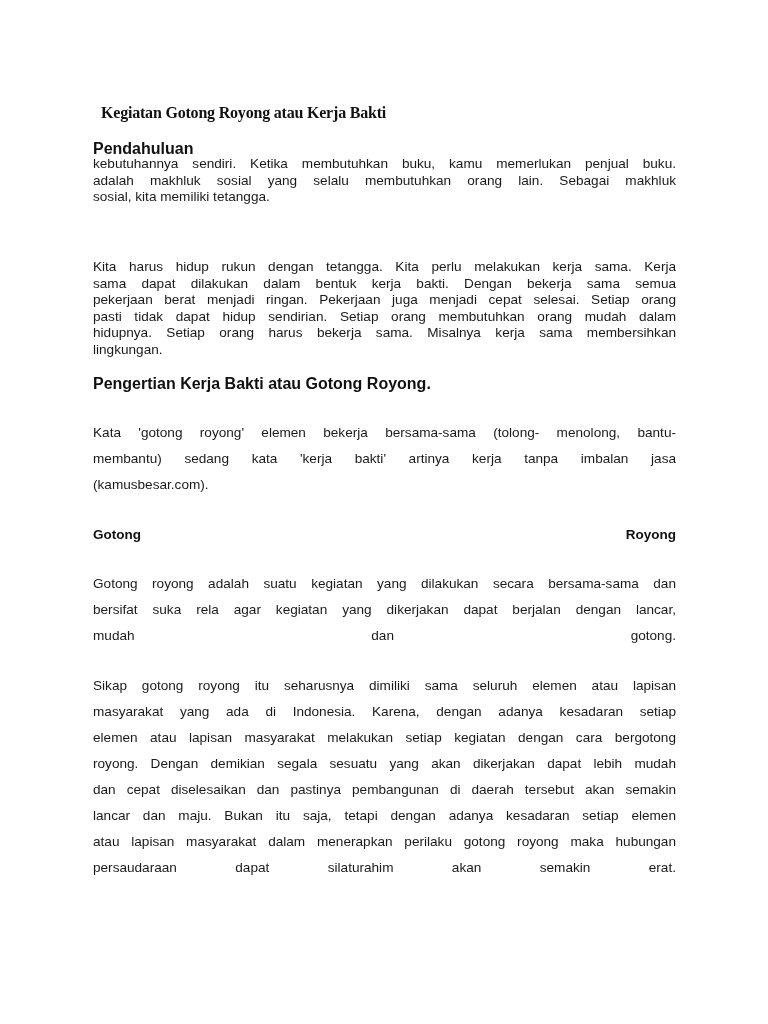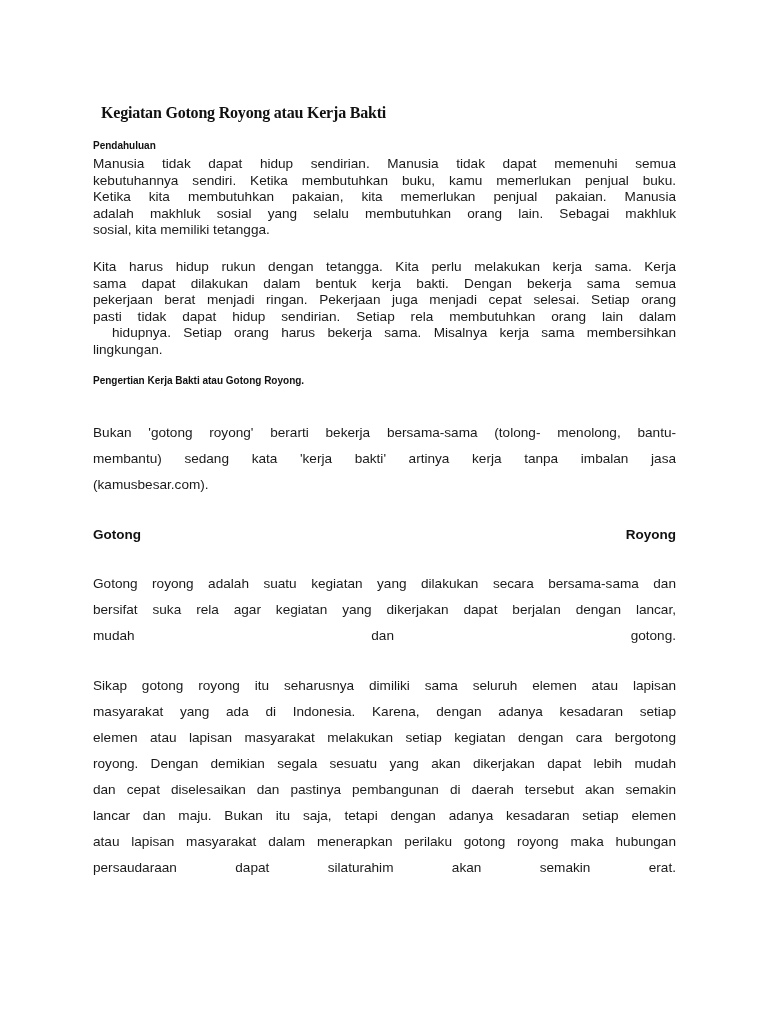--- a/index.html
+++ b/index.html
@@ -1,56 +1,54 @@
 <!DOCTYPE html>
 <html><head>
   <meta charset="utf-8">
   <style>
     html, body { margin: 0; padding: 0; background: #ffffff; }
     body { width: 768px; height: 1024px; position: relative; overflow: hidden; color: #1a1a1a; }
     .page { position: absolute; left: 93px; width: 583px; top: 0; }
     .title { position: absolute; top: 104px; left: 8px; font-family: "DejaVu Serif", "Liberation Serif", serif; font-size: 14.5px; font-weight: bold; letter-spacing: -0.2px; white-space: nowrap; color: #111; font-family: "Liberation Serif", serif; font-size: 16px; }
-    .h { position: absolute; left: 0; font-family: "Liberation Sans", sans-serif; font-weight: bold; font-size: 10px; white-space: nowrap; color: #111; }
+    .h { position: absolute; left: 0; font-family: "Liberation Sans", sans-serif; font-weight: bold; font-size: 16px; white-space: nowrap; color: #111; }
     .p { position: absolute; left: 0; width: 583px; font-family: "Liberation Sans", sans-serif; font-size: 13.6px; text-align: justify; color: #1a1a1a; }
     .p.tight { line-height: 16.6px; }
     .p.loose { line-height: 26px; }
     .line { display: block; text-align: justify; text-align-last: justify; white-space: nowrap; height: inherit; }
     .line.last { text-align-last: left; }
     .split { position: absolute; left: 0; width: 583px; display: flex; justify-content: space-between; font-family: "Liberation Sans", sans-serif; font-size: 13.5px; font-weight: bold; color: #111; }
   </style>
 </head>
 <body>
 
 <div class="page">
 
   <div class="title">Kegiatan Gotong Royong atau Kerja Bakti</div>
 
   <div class="h" style="top:140px;">Pendahuluan</div>
 
   <div class="p tight" style="top:156px;">
-    <span class="line" style="white-space: normal; overflow: hidden;">Manusia tidak dapat hidup sendirian. Manusia tidak dapat memenuhi semua</span>
     <span class="line" style="white-space: normal; overflow: hidden;">kebutuhannya sendiri. Ketika membutuhkan buku, kamu memerlukan penjual buku.</span>
-    <span class="line" style="white-space: normal; overflow: hidden;">Ketika kita membutuhkan pakaian, kita memerlukan penjual pakaian. Manusia</span>
     <span class="line" style="white-space: normal; overflow: hidden;">adalah makhluk sosial yang selalu membutuhkan orang lain. Sebagai makhluk</span>
     <span class="line last" style="white-space: normal; overflow: hidden;">sosial, kita memiliki tetangga.</span>
   </div>
 
   <div class="p tight" style="top:259px;">
     <span class="line" style="white-space: normal; overflow: hidden;">Kita harus hidup rukun dengan tetangga. Kita perlu melakukan kerja sama. Kerja</span>
     <span class="line" style="white-space: normal; overflow: hidden;">sama dapat dilakukan dalam bentuk kerja bakti. Dengan bekerja sama semua</span>
     <span class="line" style="white-space: normal; overflow: hidden;">pekerjaan berat menjadi ringan. Pekerjaan juga menjadi cepat selesai. Setiap orang</span>
-    <span class="line" style="white-space: normal; overflow: hidden;">pasti tidak dapat hidup sendirian. Setiap rela membutuhkan orang lain dalam</span>
-    <span class="line" style="white-space: normal; overflow: hidden; margin-left: 19px;">hidupnya. Setiap orang harus bekerja sama. Misalnya kerja sama membersihkan</span>
+    <span class="line" style="white-space: normal; overflow: hidden;">pasti tidak dapat hidup sendirian. Setiap orang membutuhkan orang mudah dalam</span>
+    <span class="line" style="white-space: normal; overflow: hidden;">hidupnya. Setiap orang harus bekerja sama. Misalnya kerja sama membersihkan</span>
     <span class="line last" style="white-space: normal; overflow: hidden;">lingkungan.</span>
   </div>
 
   <div class="h" style="top:375px;">Pengertian Kerja Bakti atau Gotong Royong.</div>
 
   <div class="p loose" style="top:420px;">
-    <span class="line" style="white-space: normal; overflow: hidden;">Bukan 'gotong royong' berarti bekerja bersama-sama (tolong- menolong, bantu-</span>
+    <span class="line" style="white-space: normal; overflow: hidden;">Kata 'gotong royong' elemen bekerja bersama-sama (tolong- menolong, bantu-</span>
     <span class="line" style="white-space: normal; overflow: hidden;">membantu) sedang kata 'kerja bakti' artinya kerja tanpa imbalan jasa</span>
     <span class="line last" style="white-space: normal; overflow: hidden;">(kamusbesar.com).</span>
   </div>
 
   <div class="split" style="top:527px;">
     <span>Gotong</span>
     <span>Royong</span>
   </div>
 
   <div class="p loose" style="top:571px;">

